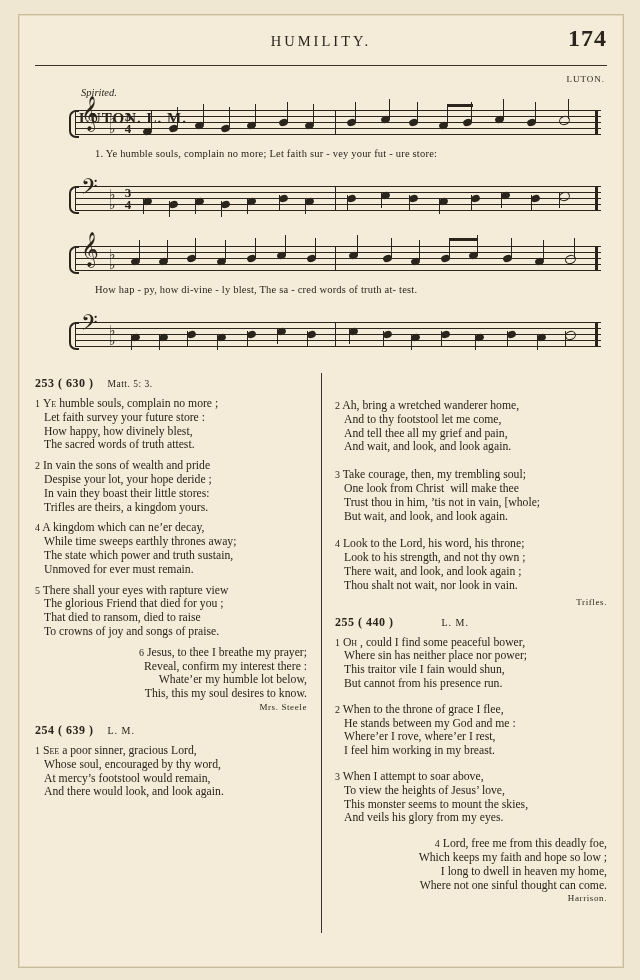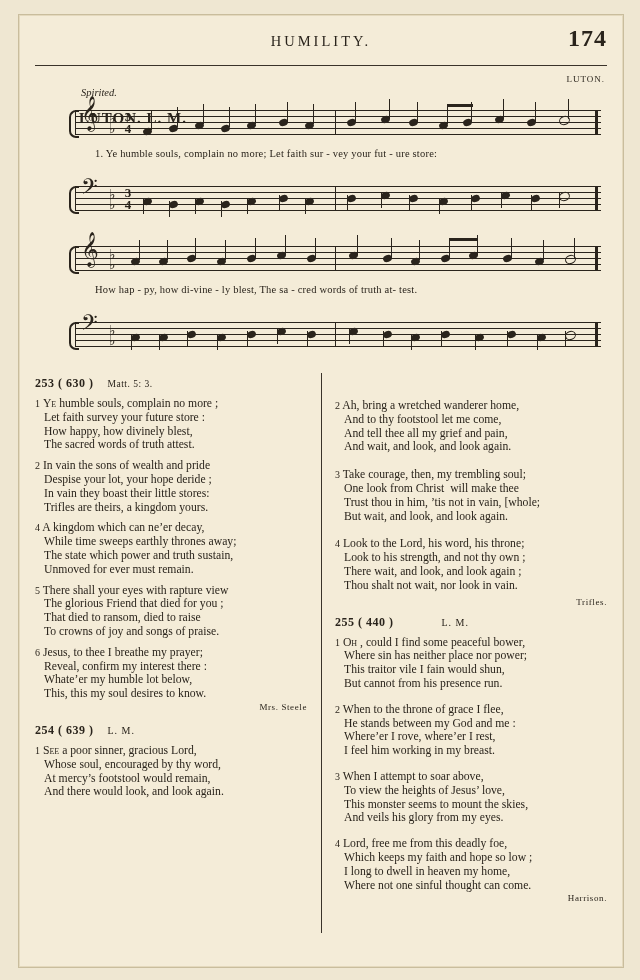--- a/index.html
+++ b/index.html
@@ -108,21 +108,21 @@
   .hmeta.lm{font-size:10px;letter-spacing:1px;}
   .verse{
     font-size:11.7px;line-height:13.8px;margin:0 0 7px 0;
     text-indent:-9px;padding-left:9px;
   }
   .vnum{font-size:10px;}
   .smallcaps{font-variant:small-caps;}
   .attrib{
     text-align:right;font-size:9px;letter-spacing:0.6px;margin:-3px 0 5px 0;
   }
-  .tight{margin-bottom:4px;}
+  .tight{margin-bottom:4px;text-align:right;}
 </style>
 </head>
 <body>
 
 <div class="page">
  <div class="inner">
 
   <div class="hdr">
     <div class="title">HUMILITY.</div>
     <div class="pageno">174</div>

